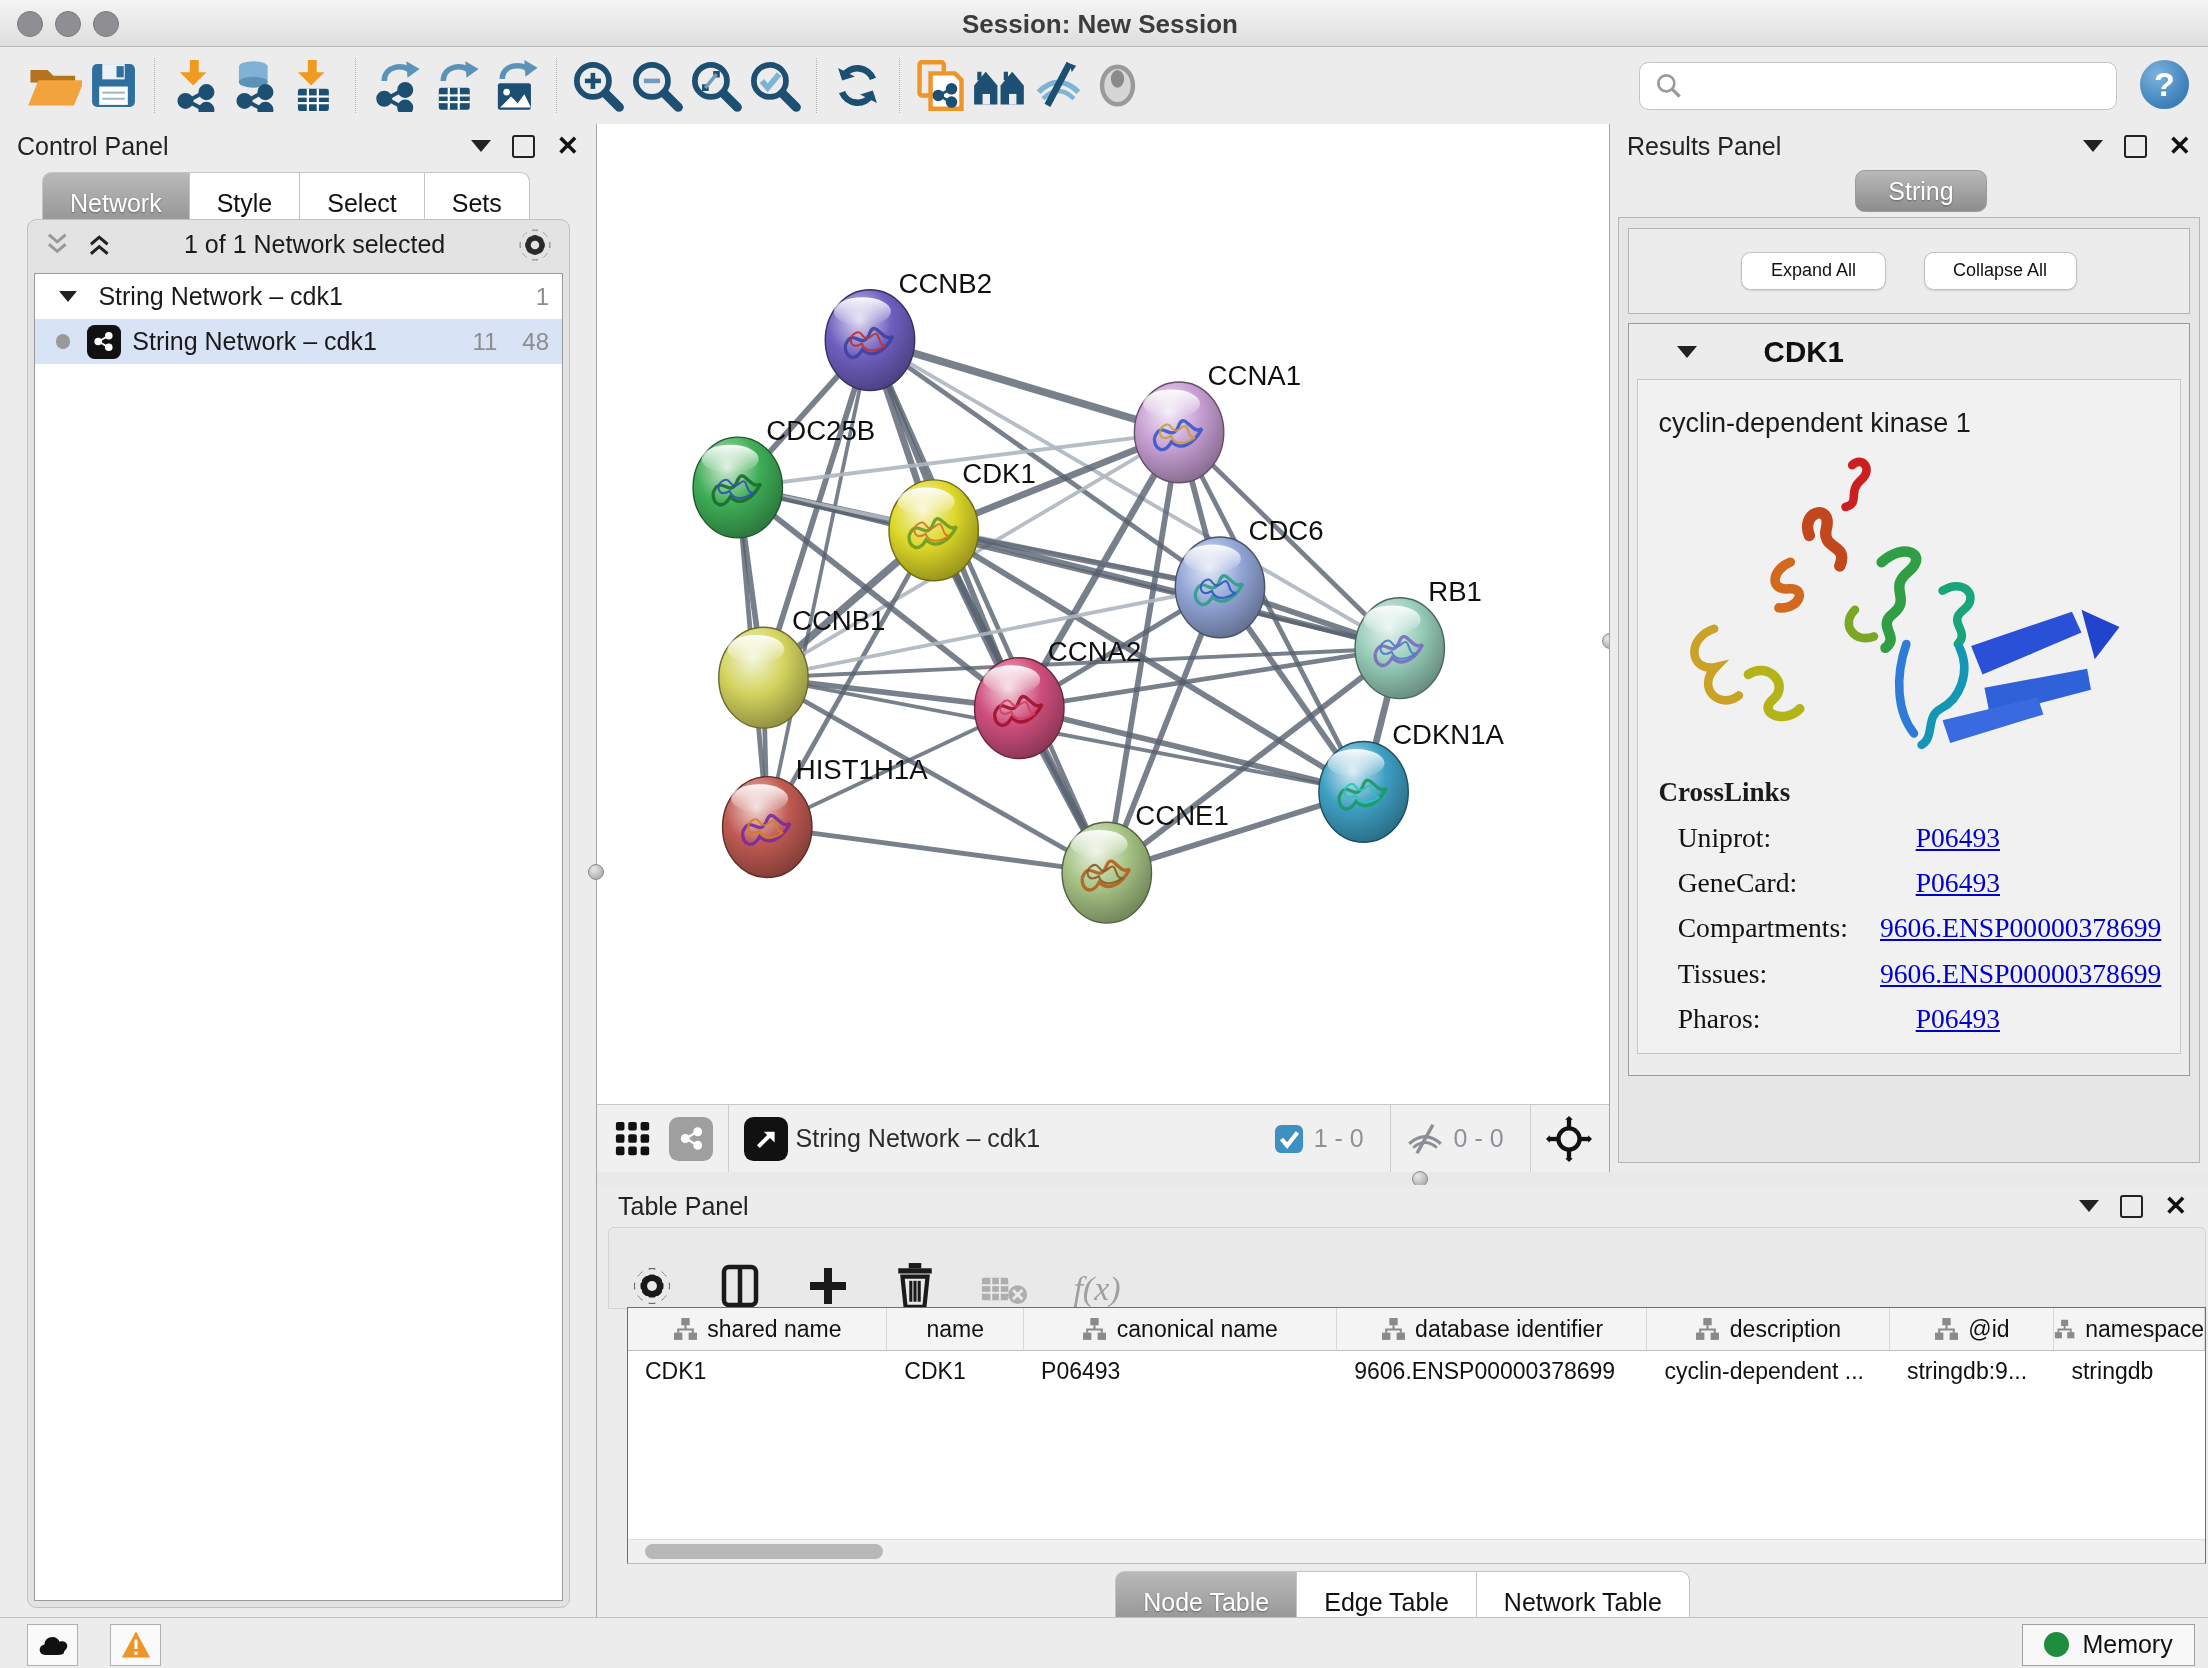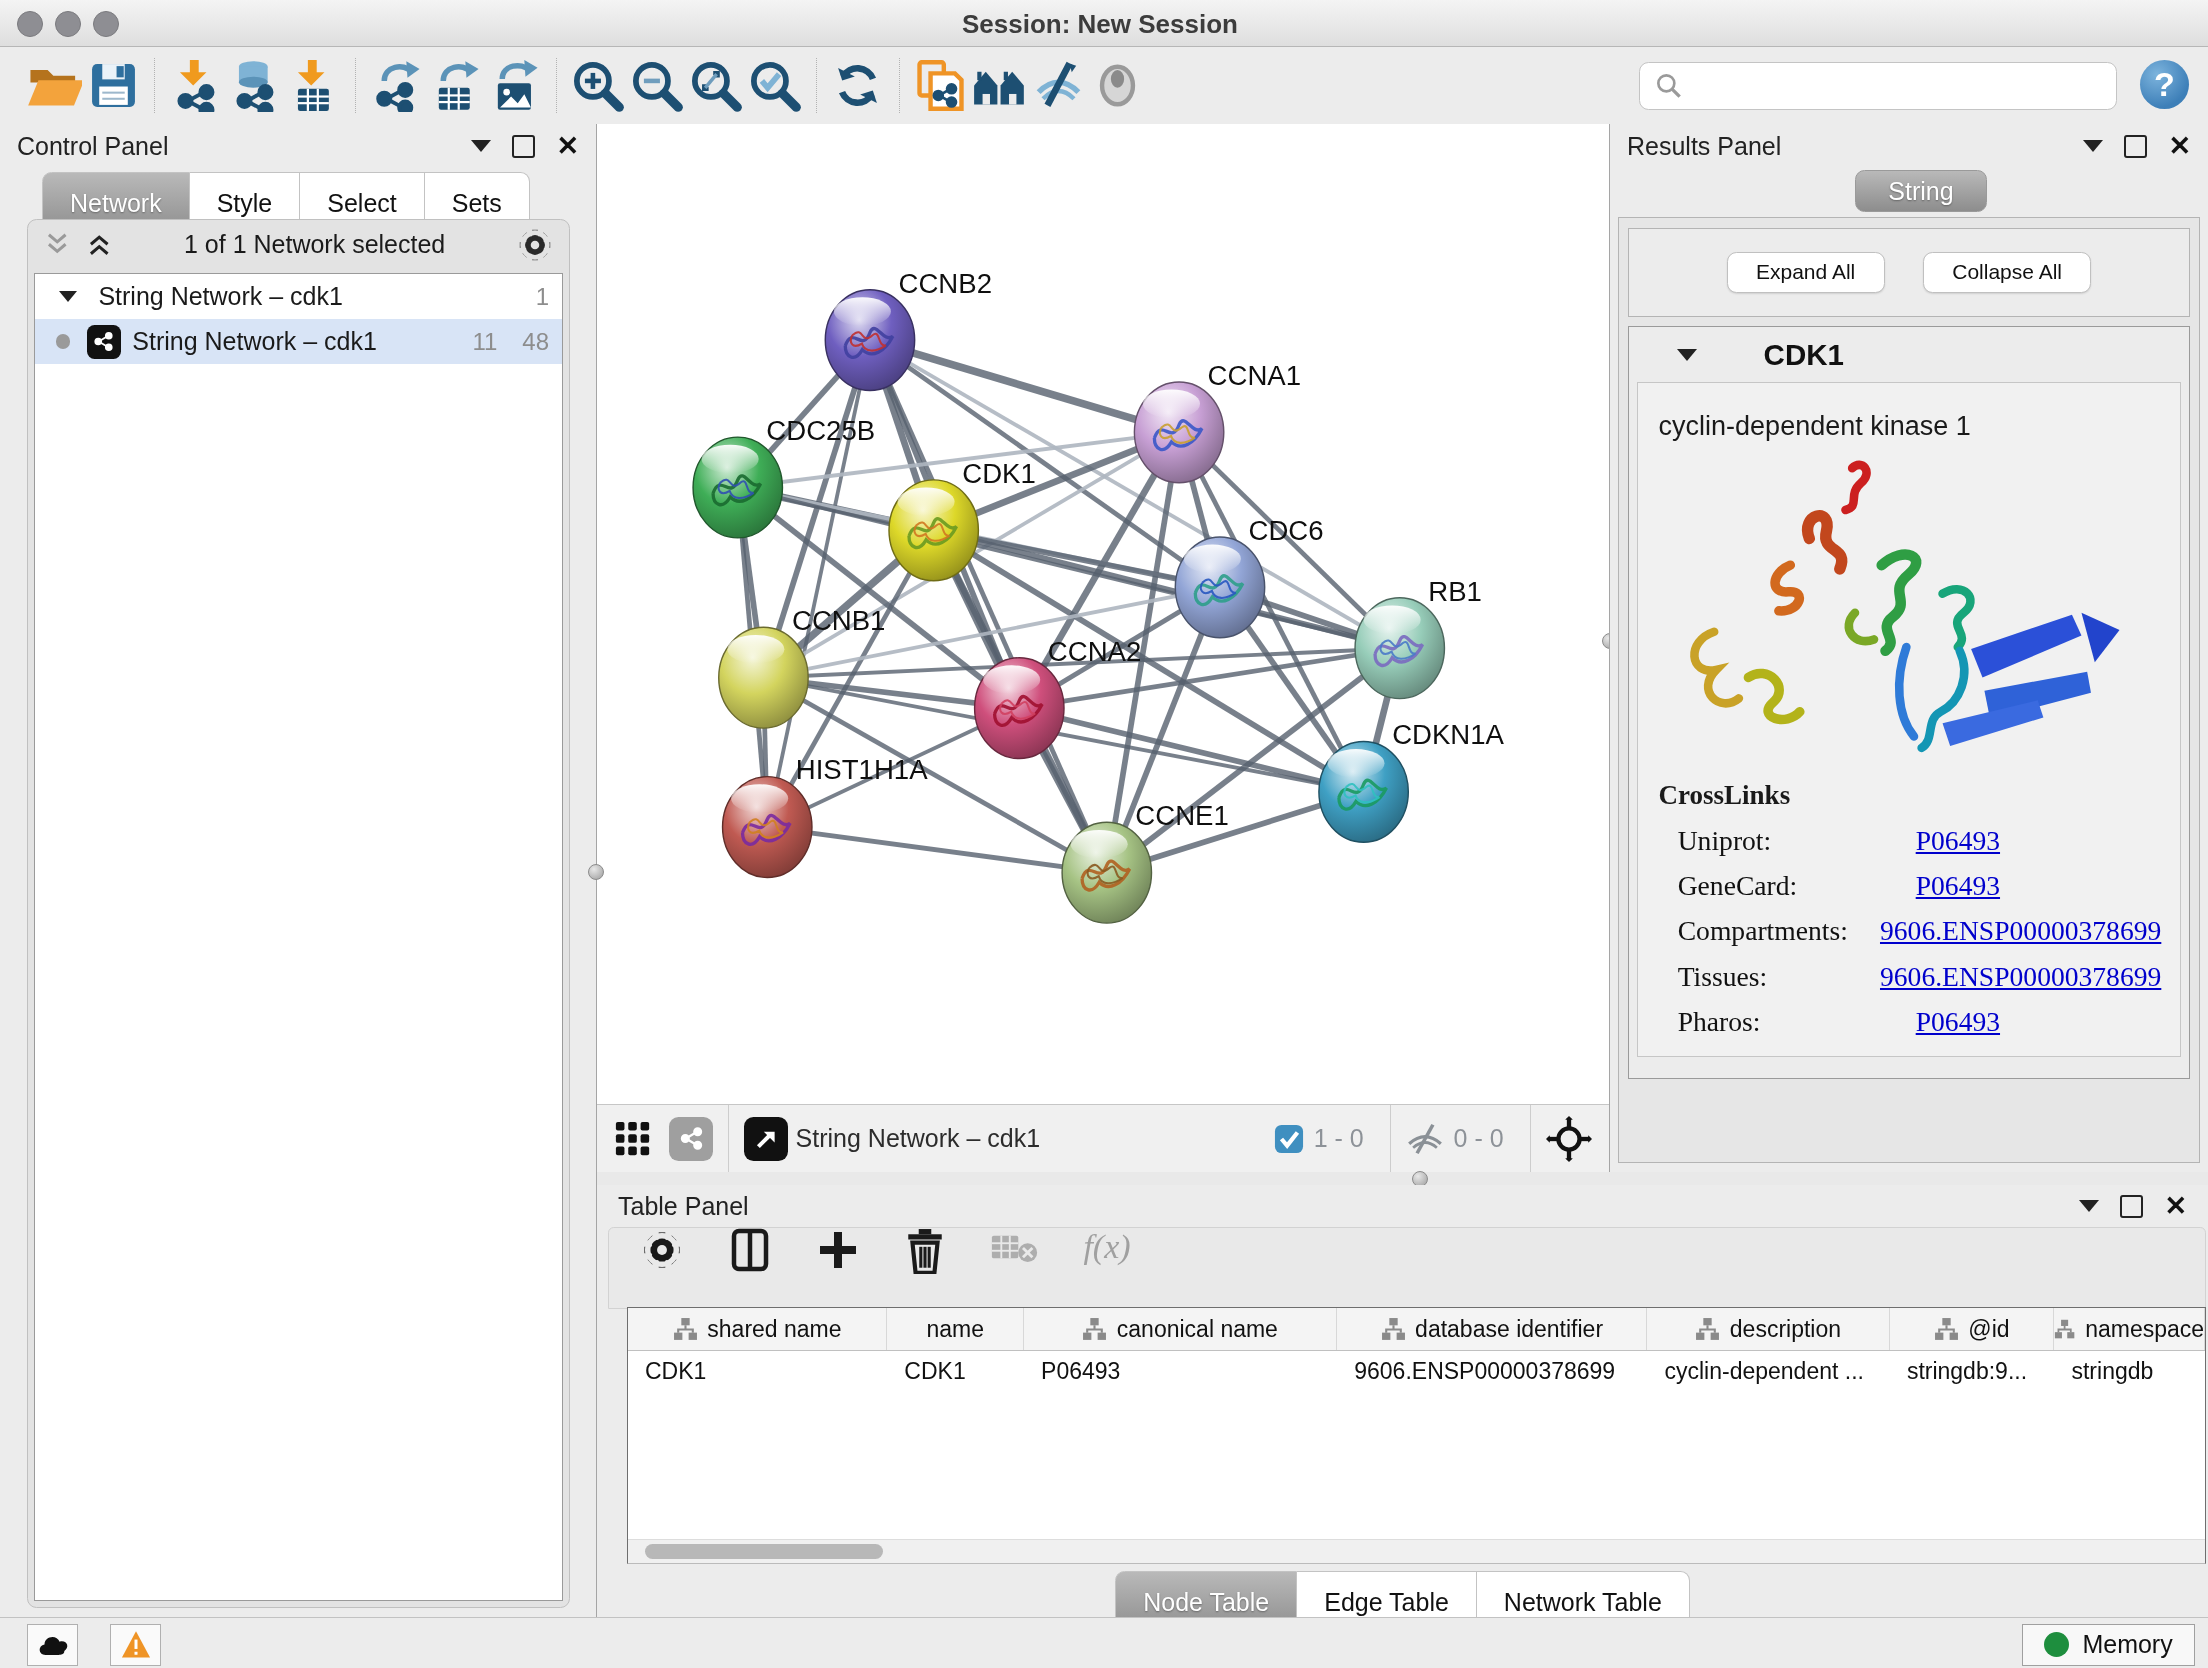--- a/index.html
+++ b/index.html
@@ -70,37 +70,37 @@
   .results-panel{position:absolute;left:1609px;top:124px;width:599px;height:1048px;background:#ececec;
     border-left:1px solid #a5a5a5;box-sizing:border-box;}
   .rp-tabrow{display:flex;justify-content:center;margin-top:1.9px;margin-left:24px;}
   .rp-tab{padding:5.7px 32px;font-size:25px;color:#fff;background:linear-gradient(#b9b9b9,#8d8d8d);
     border:1px solid #9a9a9a;border-radius:9.5px;text-shadow:0 1px 1.9px rgba(0,0,0,.35);}
   .rp-outer{position:absolute;left:7.6px;right:7.6px;top:93px;bottom:9.5px;background:#e6e6e6;
     border:1px solid #b4b4b4;}
   .rp-btnbox{margin:9.5px;border:1px solid #b4b4b4;background:#ececec;padding:23px 0;
     display:flex;justify-content:center;gap:38px;}
   .rp-btn{background:#fff;border:1px solid #c0c0c0;border-radius:9.5px;padding:7.6px 28.5px;
-    font-size:21px;color:#111;box-shadow:0 1px 1.9px rgba(0,0,0,.12);}
+    font-size:18px;color:#111;box-shadow:0 1px 1.9px rgba(0,0,0,.12);}
   .rp-entry{margin:3.8px 9.5px 9.5px 9.5px;border:1px solid #9a9a9a;background:#ececec;height:751px;}
   .rp-entry-head{height:55px;display:flex;align-items:center;padding:0 28.5px;gap:67px;}
   .rp-entry-name{font-size:29.5px;font-weight:bold;color:#111;}
   .rp-entry-body{margin:0 7.6px 7.6px 7.6px;border:1px solid #c6c6c6;background:#f1f1f1;height:675px;
     padding:22px 19px;box-sizing:border-box;overflow:hidden;}
   .rp-desc{font-size:27px;color:#1a1a1a;margin:5.7px 0 9.5px 1.9px;}
   .xl-title{font-family:"Liberation Serif",serif;font-weight:bold;font-size:27px;margin:15px 0 9.5px 1.9px;}
   .xl-row{display:flex;font-family:"Liberation Serif",serif;font-size:27.6px;margin:13.3px 0 0 21px;}
   .xl-label{width:238px;color:#111;}
   .xl-link{color:#0000cc;text-decoration:underline;}
   
   .table-panel{position:absolute;left:597px;top:1185px;width:1611px;height:432px;background:#ececec;}
   .tp-header{height:42px;display:flex;align-items:center;padding:0 21px;font-size:25px;color:#222;}
   .tp-header .grow{flex:1;}
   .tp-toolbar{margin:0 1.9px 0 11.4px;height:80px;background:#e9e9e9;border:1px solid #d2d2d2;
-    border-radius:5.7px 5.7px 0 0;display:flex;align-items:flex-start;gap:44px;padding:0 31px;}
+    border-radius:5.7px 5.7px 0 0;display:flex;align-items:flex-end;gap:44px;padding:0 21px;}
   .fx{font-family:"Liberation Serif",serif;font-style:italic;font-size:34px;color:#a0a0a0;}
   .tp-table{position:absolute;left:30px;right:1.9px;top:122px;height:255px;background:#fff;
     border:1.9px solid #6e6e6e;border-bottom:1px solid #bbb;overflow:hidden;}
   .thead{display:flex;height:42px;background:#f4f4f4;border-bottom:1px solid #c0c0c0;}
   .th{display:flex;align-items:center;justify-content:center;gap:9.5px;font-size:23px;color:#111;
     border-right:1px solid #d8d8d8;box-sizing:border-box;overflow:hidden;white-space:nowrap;}
   .trow{display:flex;height:40px;}
   .td{display:flex;align-items:center;padding-left:17px;font-size:23px;color:#111;
     box-sizing:border-box;overflow:hidden;white-space:nowrap;}
   .hscroll{position:absolute;left:0;right:0;bottom:0;height:23px;background:#f0f0f0;border-top:1px solid #ddd;}

